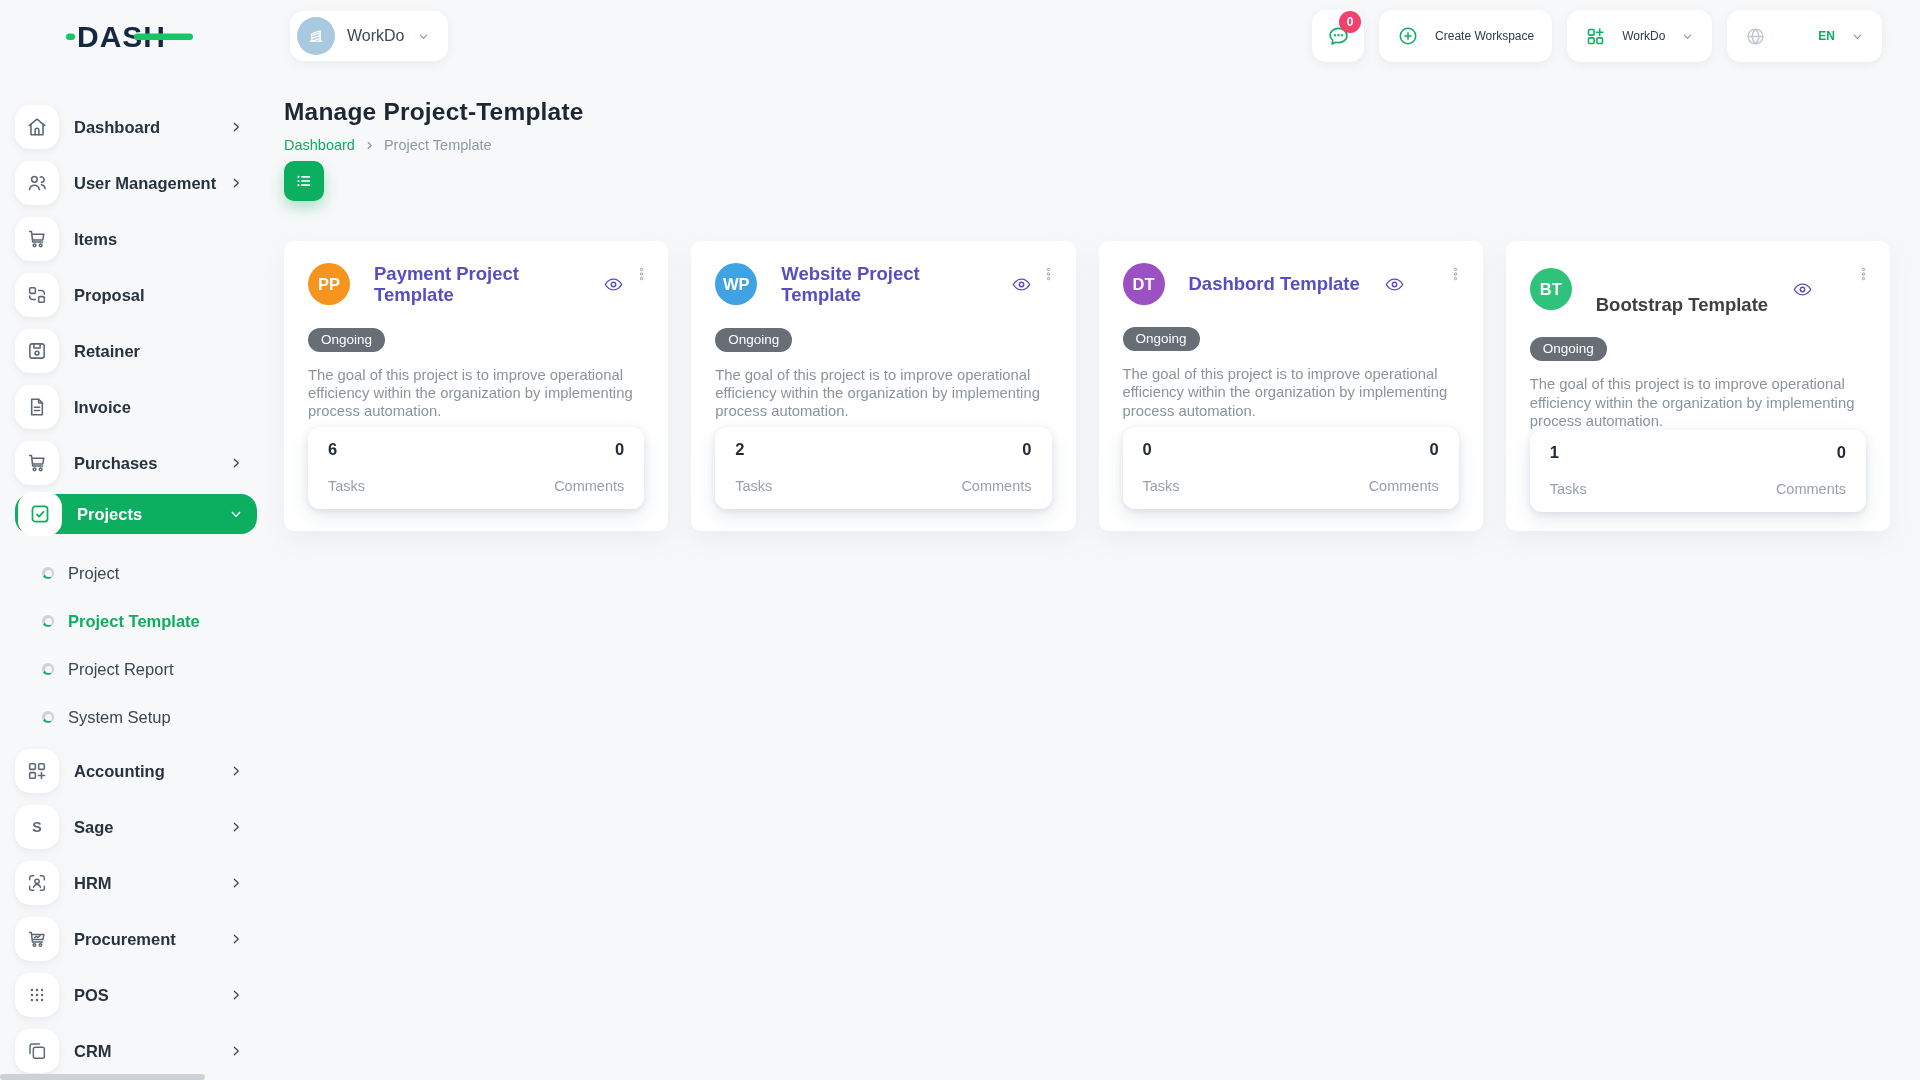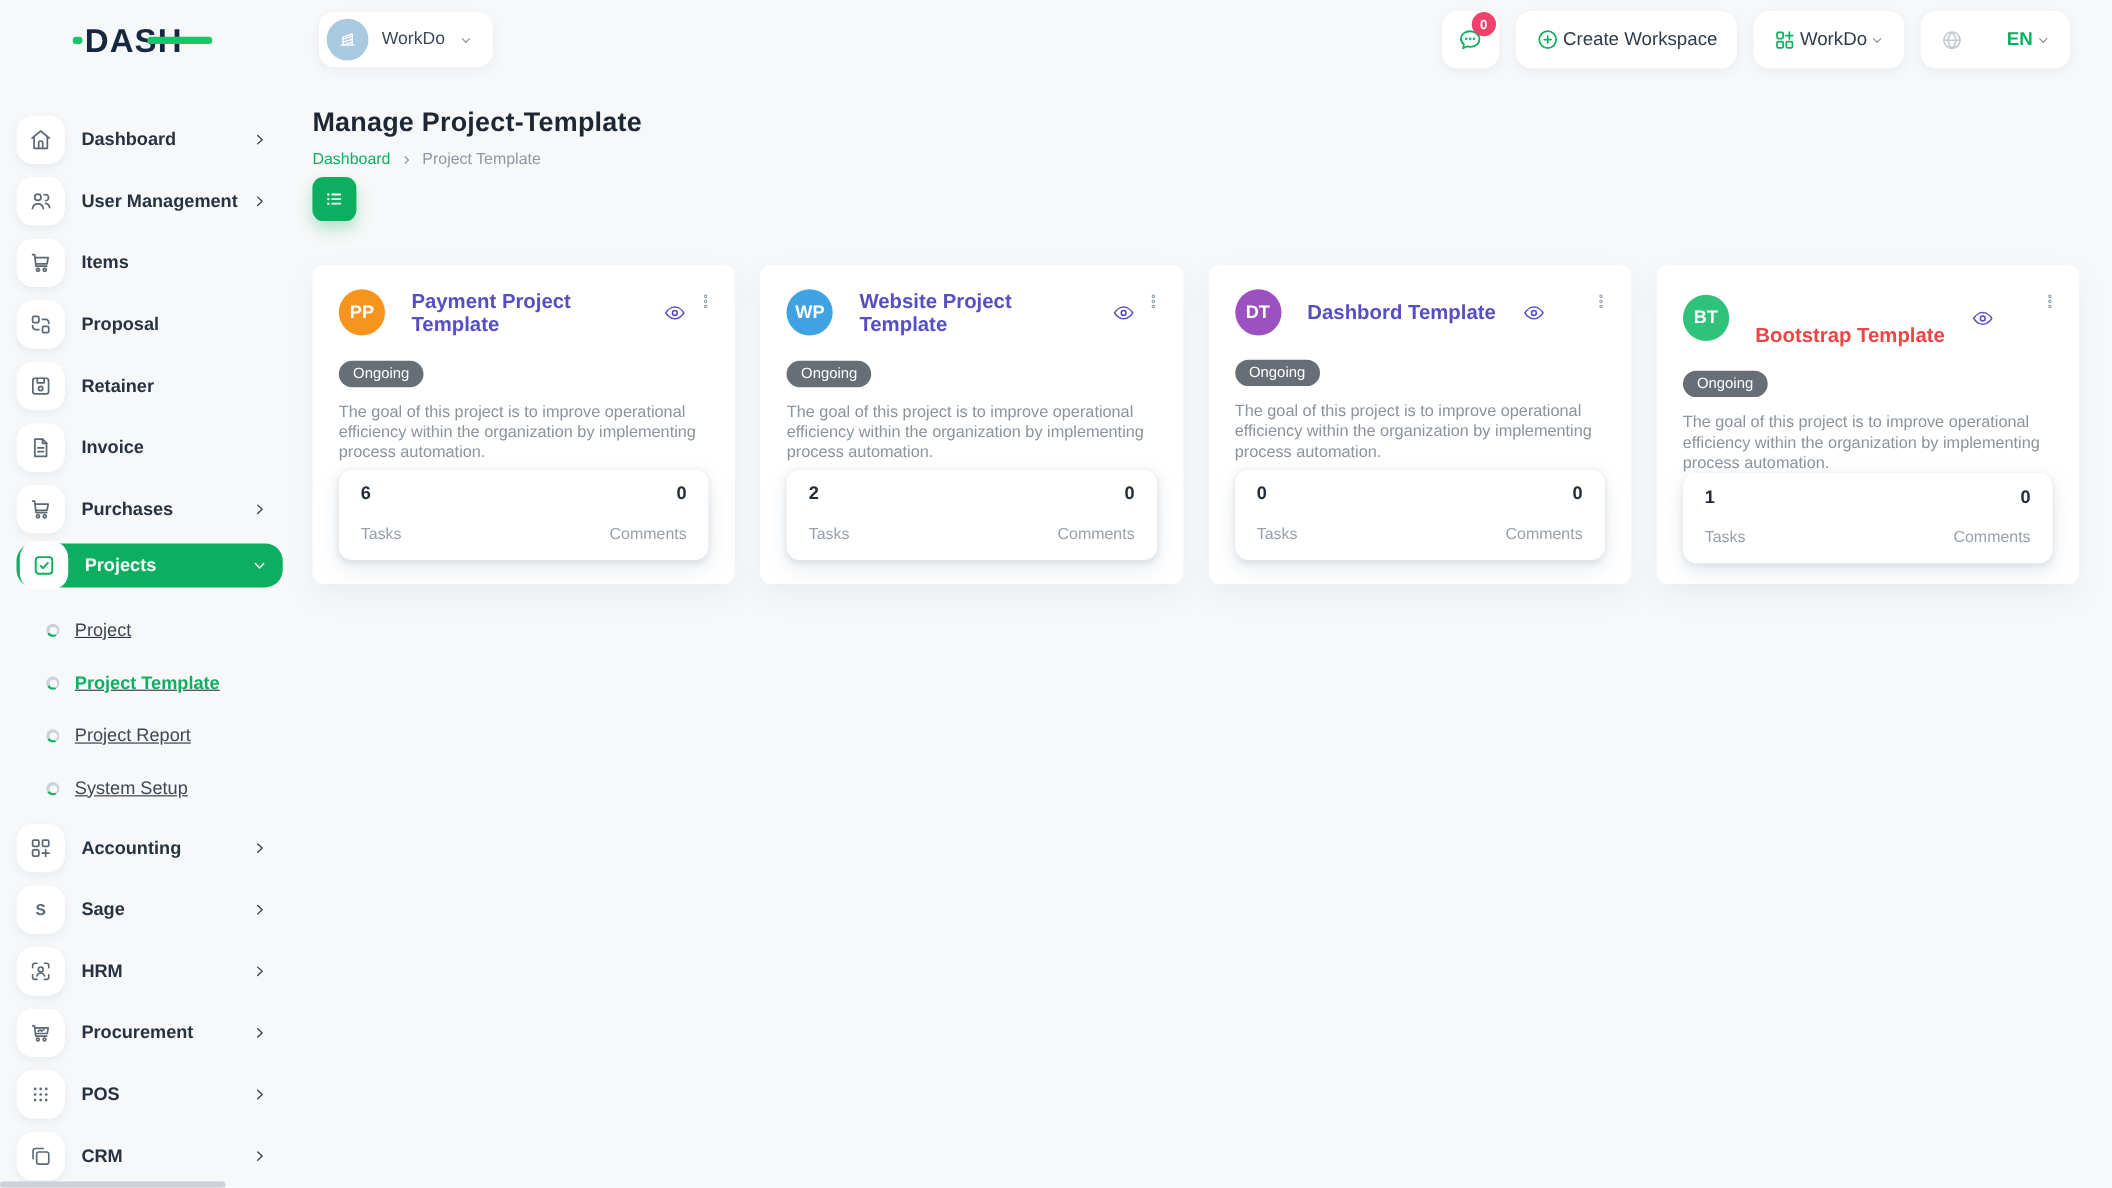--- a/index.html
+++ b/index.html
@@ -21,40 +21,40 @@
   .ws-avatar { width:38px; height:38px; border-radius:50%; background:#a9c9de;
     display:flex; align-items:center; justify-content:center; }
   .ws-name { font-size:16px; color:#3c4858; font-weight:500; }
   .topbar-right { margin-left:auto; display:flex; align-items:center; gap:15px; }
   .icon-btn { position:relative; width:52px; height:52px; background:#fff; border-radius:14px;
     display:flex; align-items:center; justify-content:center;
     box-shadow:0 3px 10px rgba(171,184,199,.18); cursor:pointer; }
   .noti-badge { position:absolute; top:1px; right:3px; min-width:22px; height:22px; border-radius:50%;
     color:#fff; font-size:12px; font-weight:700; display:flex; align-items:center; justify-content:center; }
   .btn-pill { height:52px; background:#fff; border-radius:14px; display:flex; align-items:center;
-    gap:3px; padding:0 18px; font-size:17px; color:#2c3a49; font-weight:500;
+    gap:16px; padding:0 18px; font-size:12px; color:#2c3a49; font-weight:500;
     box-shadow:0 3px 10px rgba(171,184,199,.18); cursor:pointer; }
   .lang-label { font-weight:700; }
   .chev-sm { color:#8d97a1; }
   
   .layout { display:flex; align-items:flex-start; }
   
   .sidebar { width:242px; margin-left:15px; padding-top:33px; flex:none; }
   .nav-item { display:flex; align-items:center; height:44px; margin-bottom:12px;
     padding-right:14px; border-radius:16px; cursor:pointer; }
   .tile { width:44px; height:44px; border-radius:15px; background:#fff; flex:none;
     display:flex; align-items:center; justify-content:center; color:#5c6874;
     box-shadow:0 3px 9px rgba(171,184,199,.20); }
   .nav-label { margin-left:15px; font-size:16.5px; font-weight:600; color:#273240; }
   .nav-chev { margin-left:auto; color:#39424d; display:flex; }
   .nav-item.active { height:40px; margin:-3px 0 9px; padding-left:3px; }
   .nav-item.active .tile { box-shadow:none; }
   .nav-item.active .nav-label { color:#fff; }
   .nav-item.active .nav-chev { color:#fff; }
-  .submenu { padding:6px 0 8px 27px;text-decoration:underline; }
+  .submenu { padding:6px 0 8px 27px; }
   .sub-item { display:flex; align-items:center; height:48px; cursor:pointer; }
   .sub-item span.sub-label { margin-left:14px; font-size:16.5px; color:#3c4752; font-weight:500; }
   .sub-item.active span.sub-label { font-weight:600; }
   .dot { width:12px; height:12px; border-radius:50%; position:relative; flex:none;
     background:conic-gradient(from 150deg,#18b26b 0 85deg,#ccd2d9 85deg 360deg); }
   .dot::after { content:""; position:absolute; inset:2.5px; border-radius:50%; background:#f7f8f9; }
   
   .main { flex:1; padding:26px 30px 0 27px; }
   .page-head { display:flex; justify-content:space-between; align-items:flex-start;flex-direction:column; }
   .page-title { font-size:24.5px; font-weight:700; color:#1d2733; letter-spacing:.2px; }
@@ -524,21 +524,21 @@
       <div class="card">
         <span class="kebab">
           <svg width="17" height="22" viewBox="0 0 24 24" fill="none" stroke="currentColor" stroke-width="1.3">
             <circle cx="12" cy="5.5" r="1.6"></circle>
               <circle cx="12" cy="12" r="1.6"></circle>
               <circle cx="12" cy="18.5" r="1.6"></circle>
           </svg>
         </span>
         <div class="card-head">
           <span class="avatar" style="background: rgb(47, 194, 123);">BT</span>
-          <span class="card-title" style="color: #ef4444; margin-top: 31px;">Bootstrap Template</span>
+          <span class="card-title" style="color: #404040; margin-top: 31px;">Bootstrap Template</span>
           <span class="eye">
             <svg width="21" height="21" viewBox="0 0 24 24" fill="none" stroke="#564fc1" stroke-width="1.6" stroke-linecap="round" stroke-linejoin="round">
               <path d="M2.6 12S6.2 5.9 12 5.9 21.4 12 21.4 12 17.8 18.1 12 18.1 2.6 12 2.6 12z"></path>
                 <circle cx="12" cy="12" r="2.5"></circle>
             </svg>
           </span>
         </div>
         <span class="status-badge" style="background: rgb(103, 110, 118);">Ongoing</span>
         <div class="card-desc">The goal of this project is to improve operational efficiency within the organization by implementing process automation.</div>
         <div class="stats">

